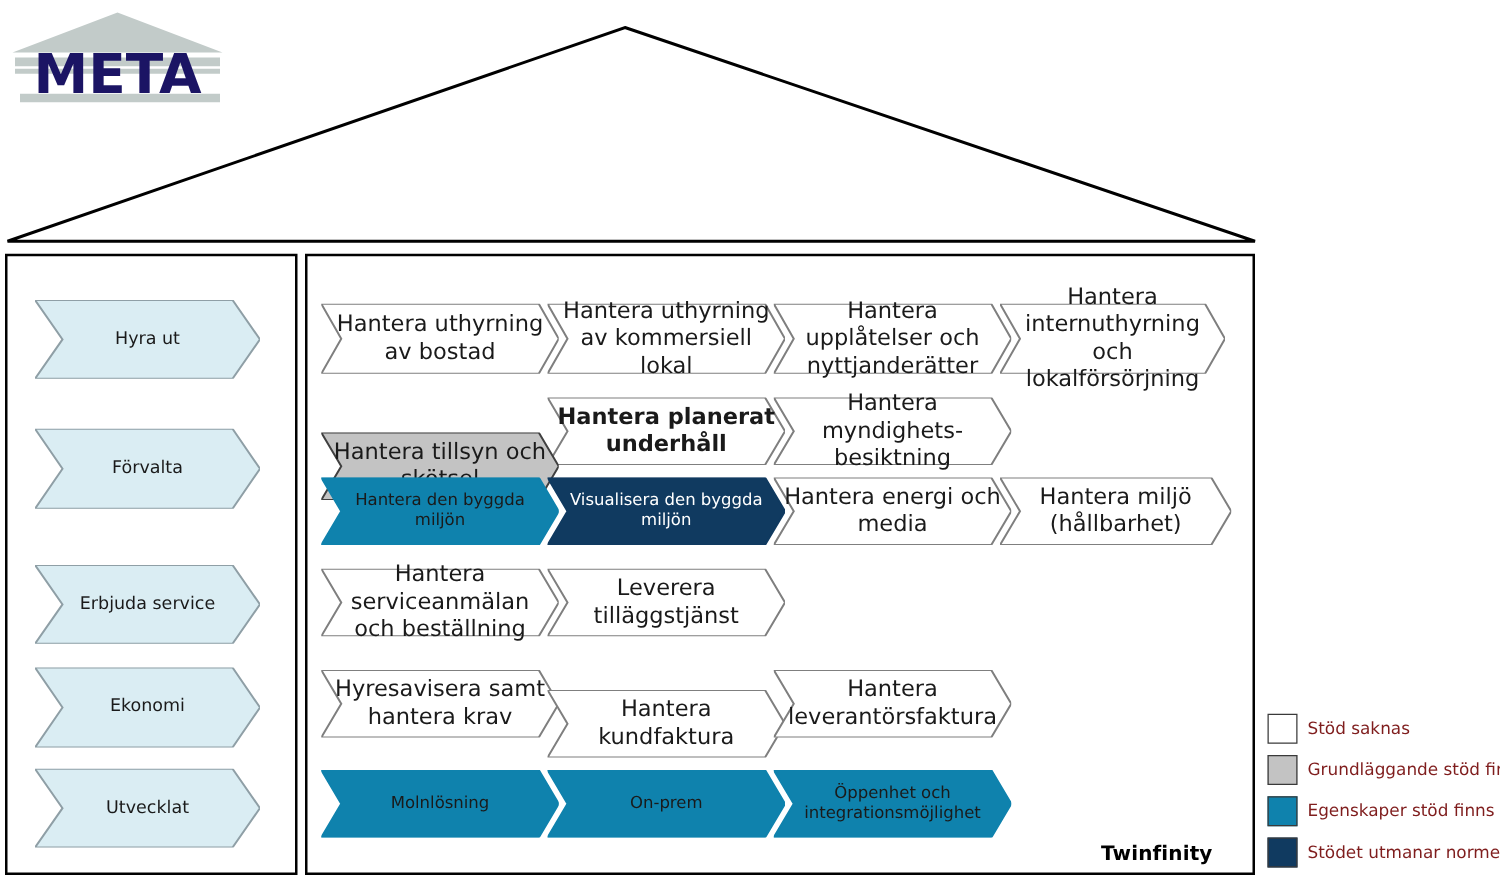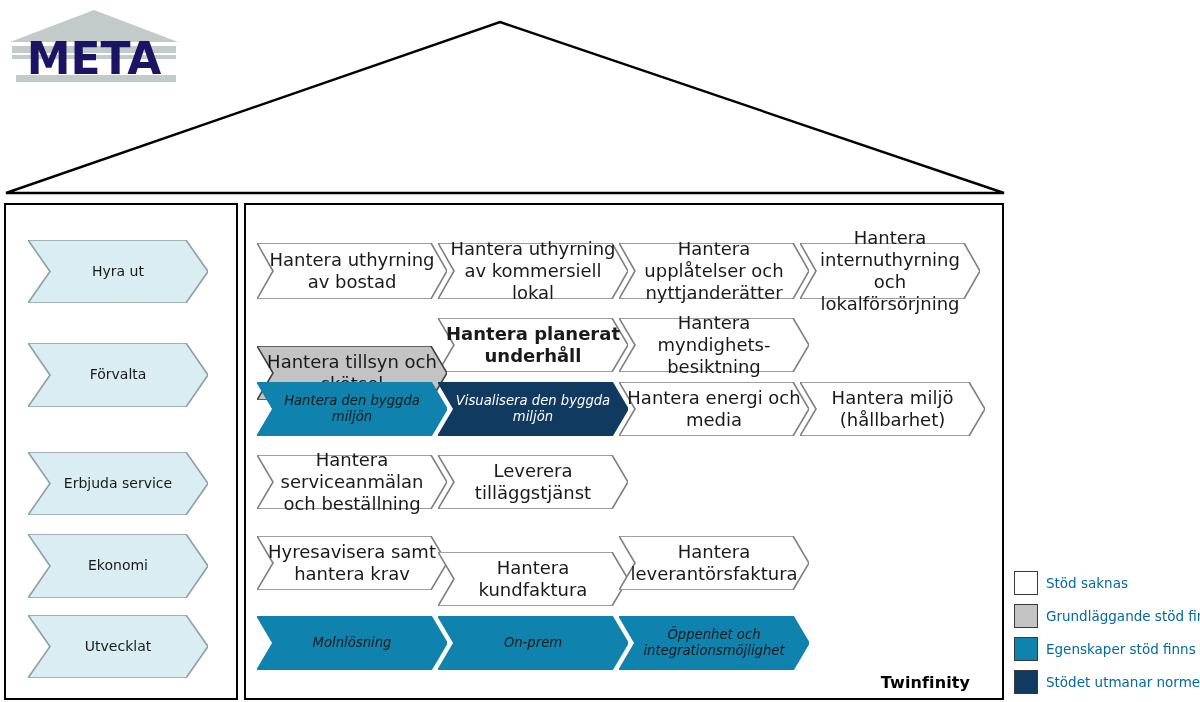--- a/index.html
+++ b/index.html
@@ -49,37 +49,37 @@
   .c-gray   { --fill:#c3c3c3; --stroke:#404040; --ink:#1a1a1a; }
   .c-teal   { --fill:#0f82ad; --stroke:#0f82ad; --ink:#1a1a1a; }
   .c-navy   { --fill:#103a60; --stroke:#103a60; --ink:#ffffff; }
   .c-lblue  { --fill:#daedf3; --stroke:#8f9fa6; --ink:#1a1a1a; }
 
   .chev svg.shape polygon{fill:var(--fill);stroke:var(--stroke);stroke-width:1.6;}
   .chev .lbl{color:var(--ink);}
 
   .sidechev .lbl{font-size:14px;}
   .procchev .lbl{font-size:18px;}
-  .procchev.c-teal .lbl,.procchev.c-navy .lbl{font-size:13.2px;font-style:italic;}
+  .procchev.c-teal .lbl,.procchev.c-navy .lbl{font-size:13.2px;}
 
   
   #twinfinity{
     position:absolute;right:258px;bottom:10px;
     font-size:16px;font-weight:bold;color:#000;
     letter-spacing:.1px;
   }
 
   
   #legend{position:absolute;left:1014px;top:566px;width:186px;}
   .legend-row{display:flex;align-items:center;height:33px;}
   .legend-swatch{
     width:24px;height:24px;box-sizing:border-box;
     border:1.6px solid #3a3a3a;flex:0 0 auto;
   }
-  .legend-text{font-size:13.5px;color:#0369a1;margin-left:8px;white-space:nowrap;}
+  .legend-text{font-size:13.5px;color:#7f1d1d;margin-left:8px;white-space:nowrap;}
 </style>
 </head>
 <body>
 
 <div id="stage">
 
   <div class="logo">
     <svg viewBox="0 0 180 76" width="180" height="76" aria-hidden="true">
       <polygon points="88,4 172,36 4,36" fill="#c2cbc9"></polygon>
       <rect x="6" y="40" width="164" height="7" fill="#c2cbc9"></rect>

